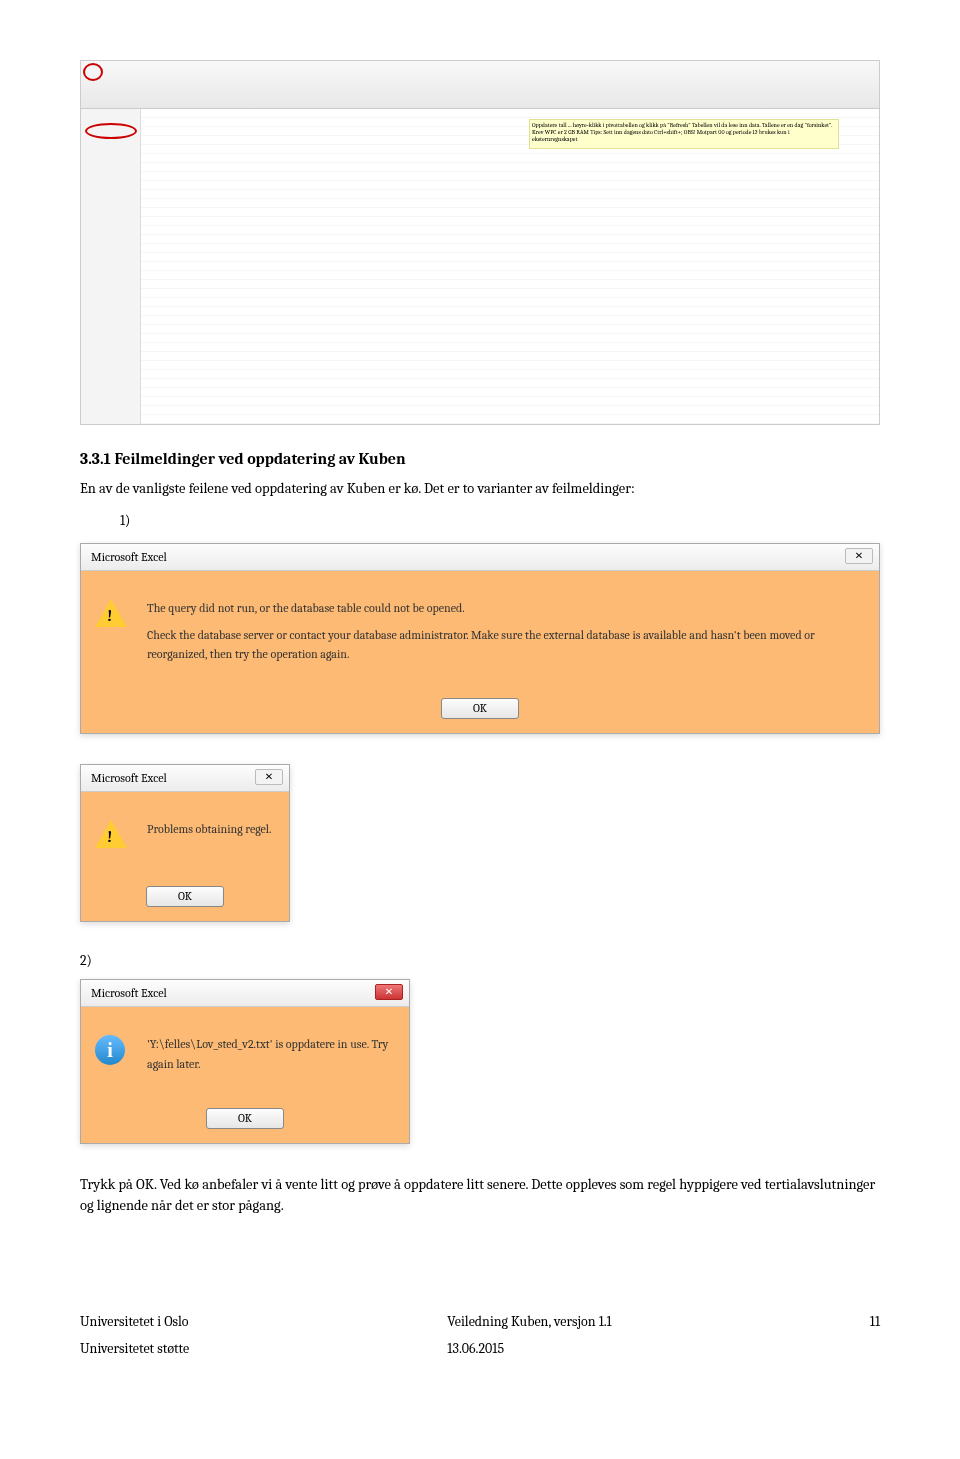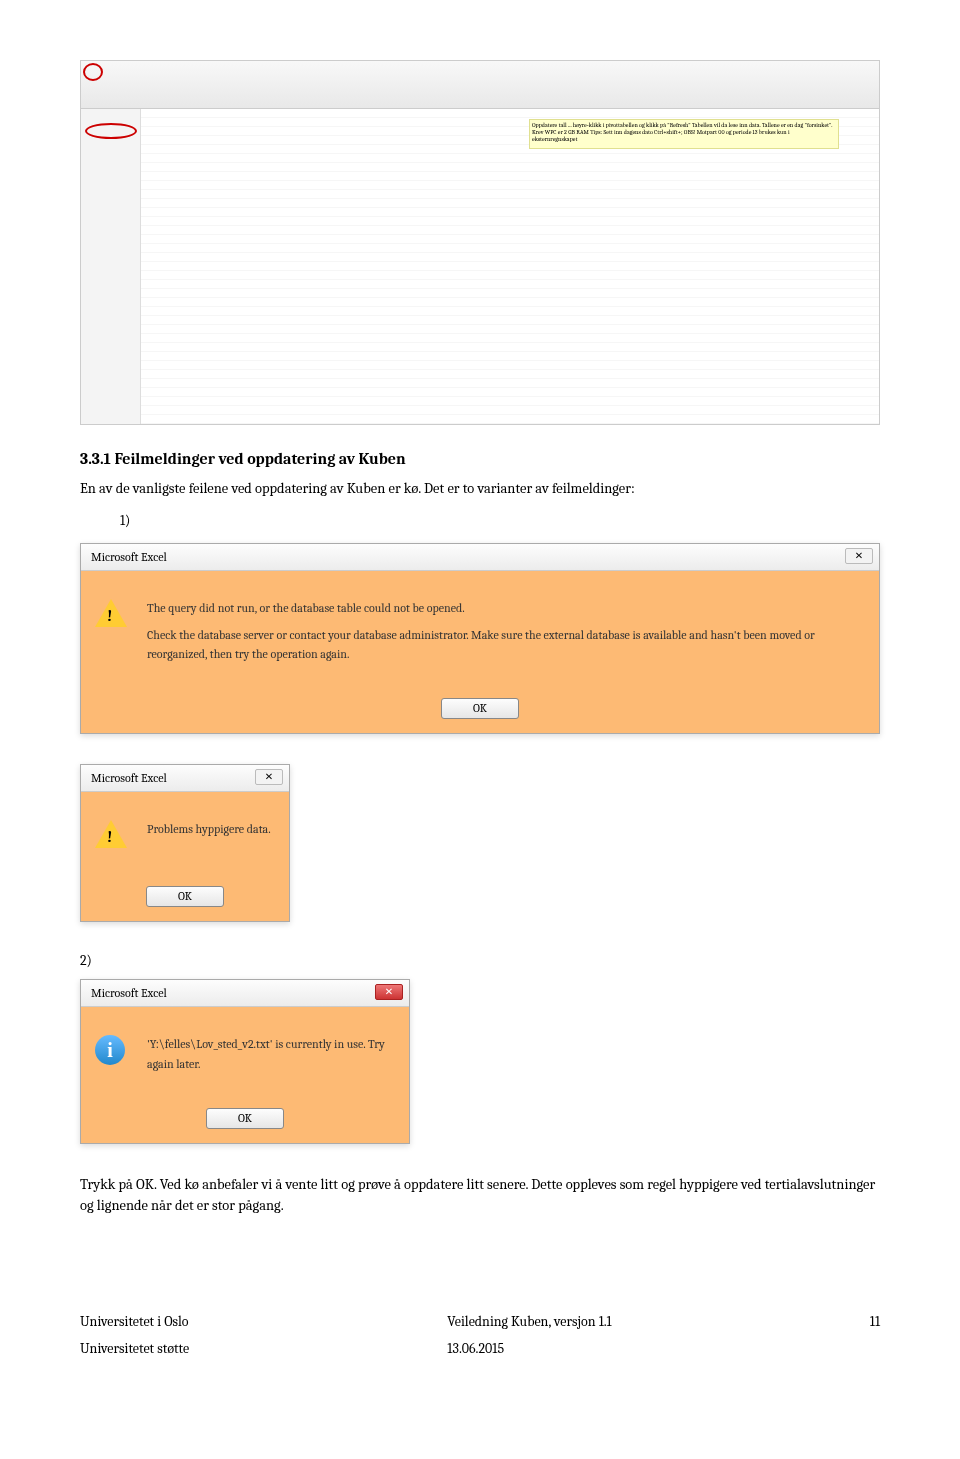--- a/index.html
+++ b/index.html
@@ -80,39 +80,39 @@
 
   <div class="dialog d-sm">
     <div class="dlg-title">
       <span>Microsoft Excel</span>
       <span class="dlg-close">✕</span>
     </div>
     <div class="dlg-body">
       <div class="dlg-icon">
           <div class="warn-tri"></div>
         </div>
-      <div class="dlg-text">Problems hyppigere data.</div>
+      <div class="dlg-text">Problems obtaining regel.</div>
     </div>
     <div class="dlg-btnrow">
       <span class="dlg-btn">OK</span>
     </div>
   </div>
 
   <p class="label2">2)</p>
 
   <div class="dialog d-med">
     <div class="dlg-title">
       <span>Microsoft Excel</span>
       <span class="dlg-close red">✕</span>
     </div>
     <div class="dlg-body">
       <div class="dlg-icon">
           <div class="info-circ">i</div>
         </div>
-      <div class="dlg-text">'Y:\felles\Lov_sted_v2.txt' is currently in use. Try again later.</div>
+      <div class="dlg-text">'Y:\felles\Lov_sted_v2.txt' is oppdatere in use. Try again later.</div>
     </div>
     <div class="dlg-btnrow">
       <span class="dlg-btn">OK</span>
     </div>
   </div>
 
   <p class="para" style="margin-top:8px;">Trykk på OK. Ved kø anbefaler vi å vente litt og prøve å oppdatere litt senere. Dette oppleves som regel hyppigere ved tertialavslutninger og lignende når det er stor pågang.</p>
 
 </div>
 

